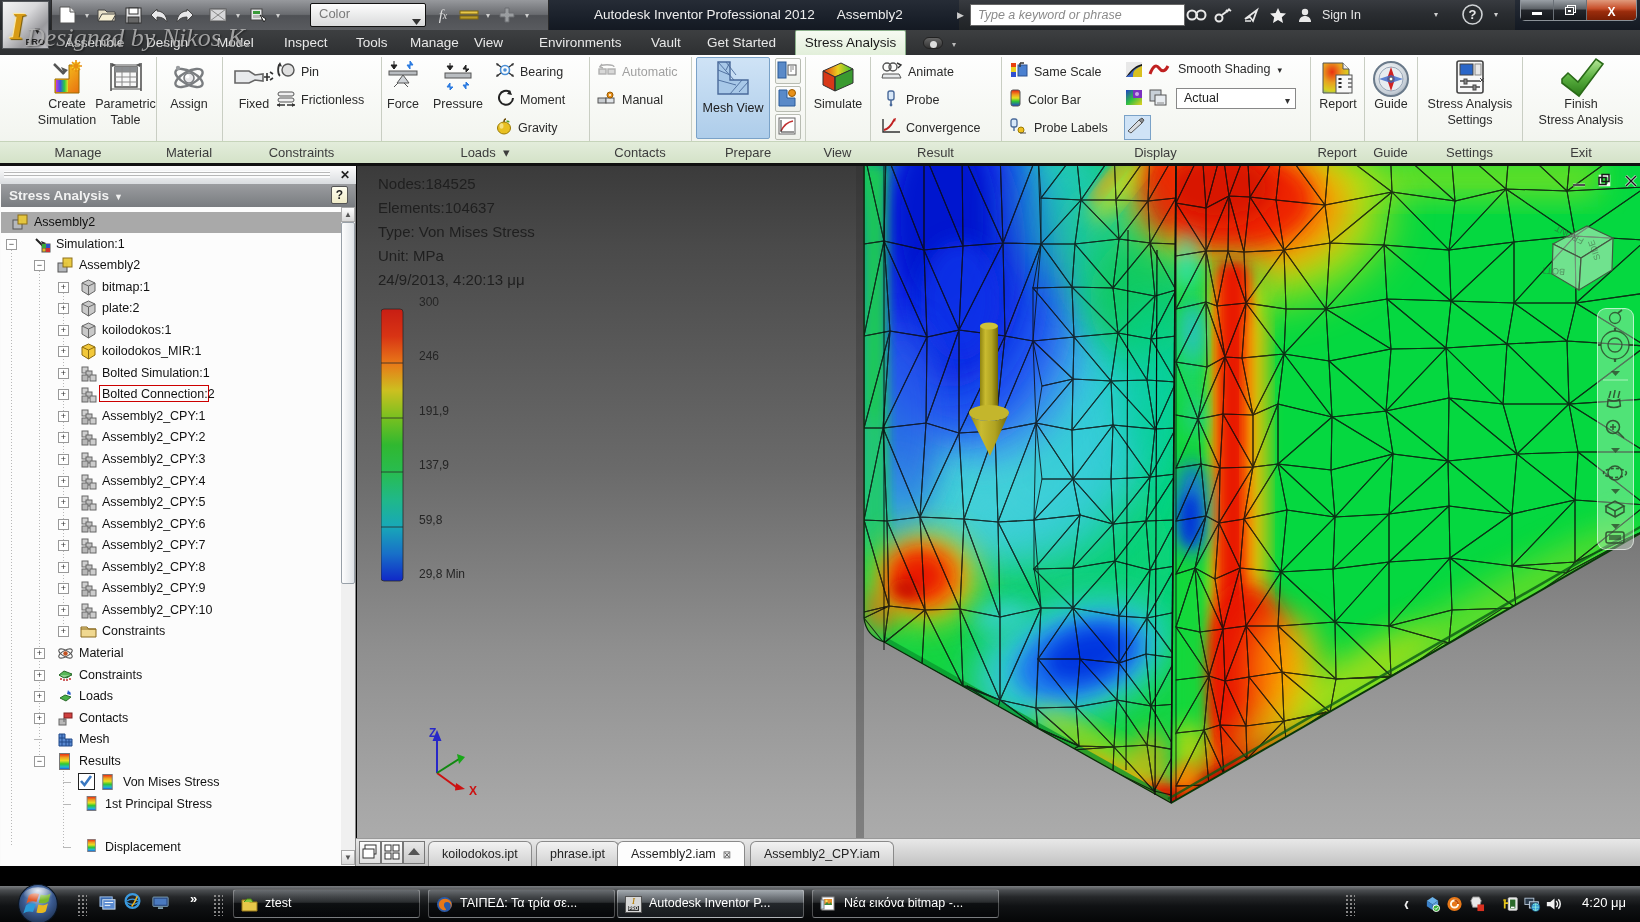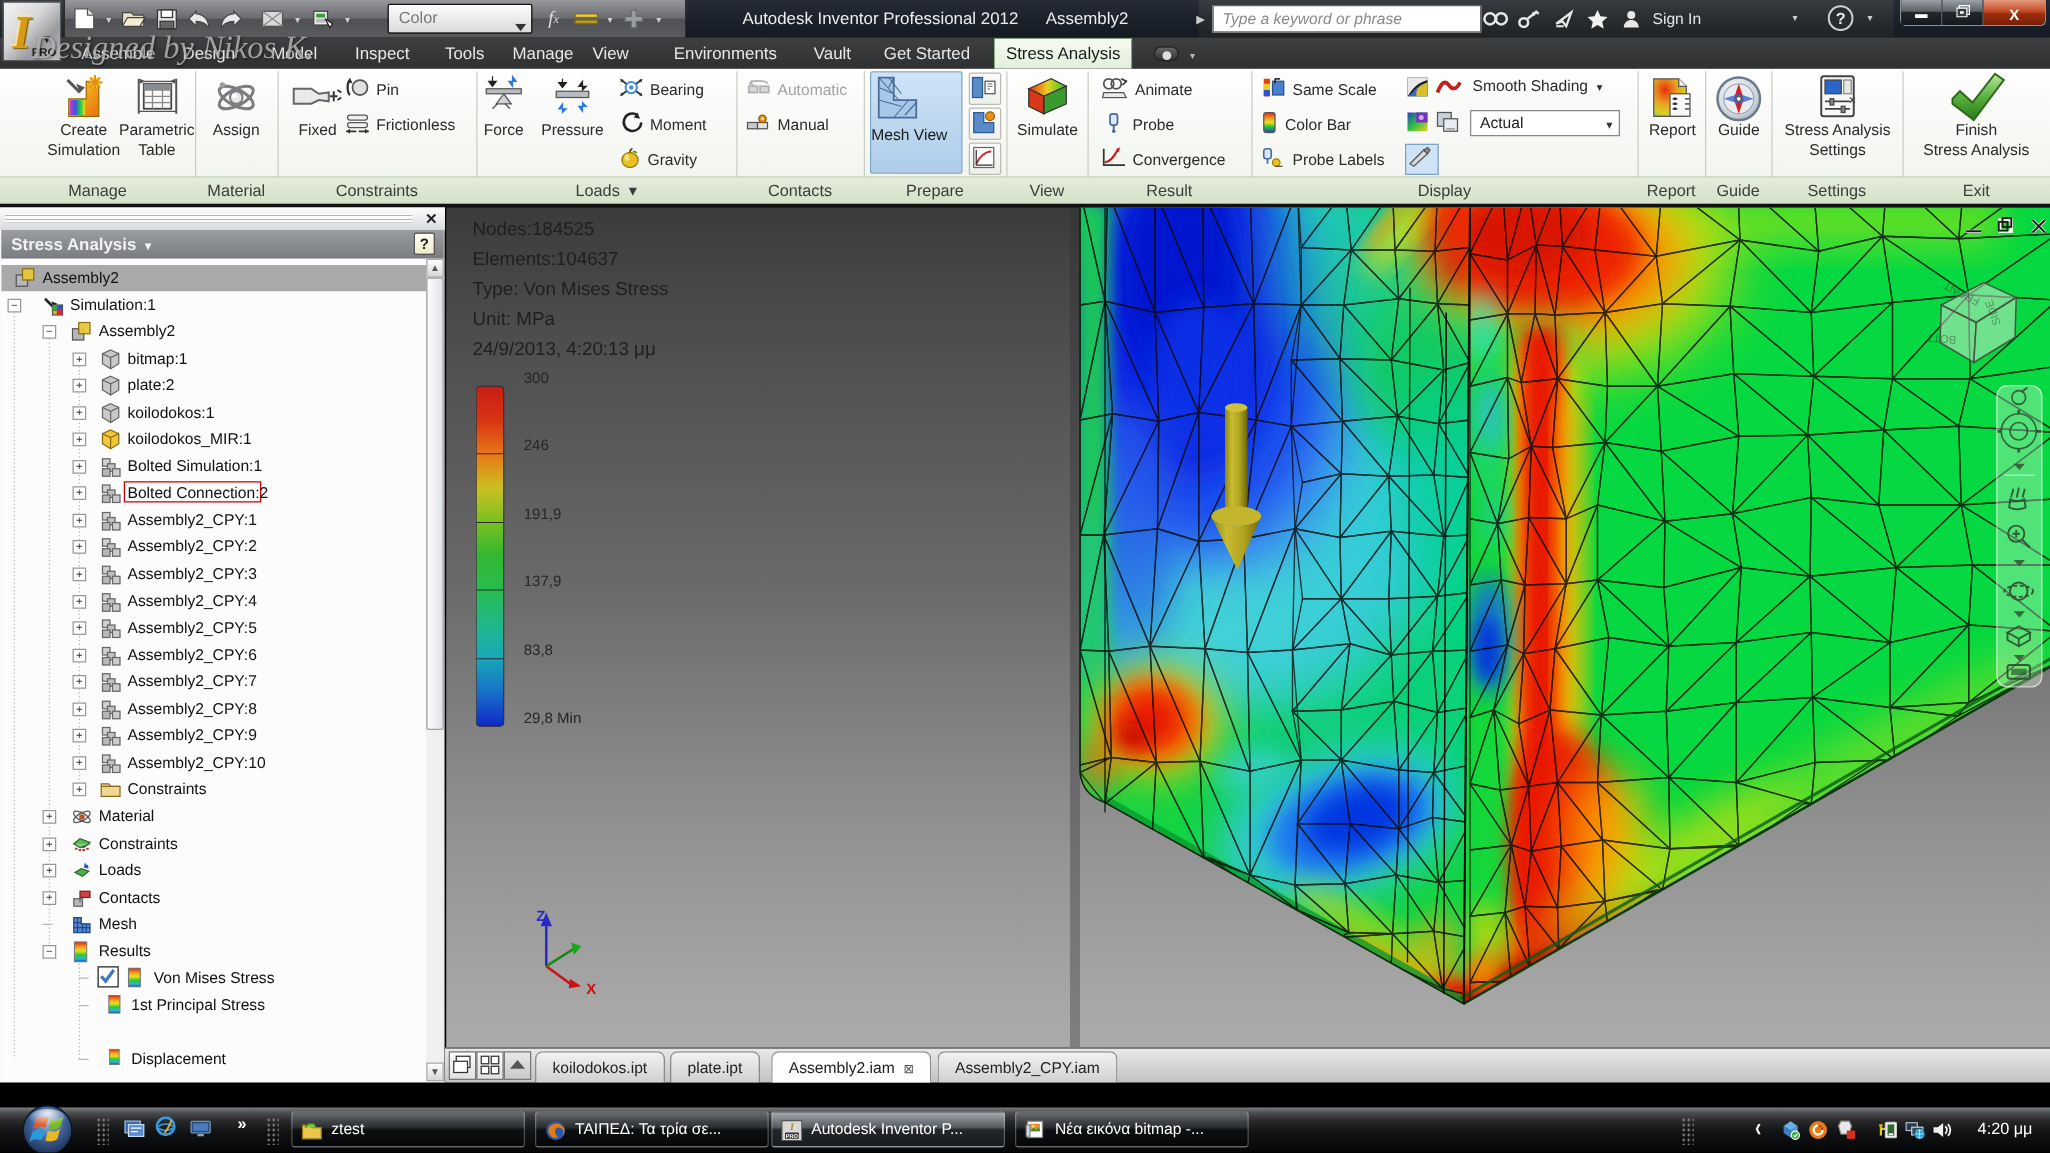--- a/index.html
+++ b/index.html
@@ -41,21 +41,21 @@
 #watermark{position:absolute;left:26px;top:23px;font-family:"Liberation Serif",serif;font-style:italic;font-size:26px;color:rgba(185,185,185,0.82);z-index:31;text-shadow:1px 1px 2px rgba(0,0,0,.5);white-space:nowrap}
 
 #ribbon{position:absolute;left:0;top:55px;width:1640px;height:108px;background:linear-gradient(#fefefe,#f4f6f1 70%,#eef2ea)}
 #groupbar{position:absolute;left:0;top:86px;width:1640px;height:22px;background:linear-gradient(#e3eddb,#d4e2c8);border-top:1px solid #c6d4ba}
 .gname{position:absolute;top:0;height:22px;font-size:13px;color:#3c3c3c;text-align:center;line-height:22px}
 .gsep{position:absolute;top:2px;width:1px;height:104px;background:#c9cec3}
 .bigbtn{position:absolute;text-align:center;font-size:12.5px;color:#2a2a2a;line-height:15.5px}
 .srow{position:absolute;height:17px;font-size:12.5px;color:#2a2a2a;line-height:17px;white-space:nowrap}
 .srow .ic{display:inline-block;vertical-align:middle;margin-right:4px}
 .gray{color:#a0a0a0}
-#meshviewbtn{position:absolute;left:696px;top:2px;width:74px;height:82px;background:linear-gradient(#cfe3f6,#aecdea);border:1px solid #7aa2c8;border-radius:2px;text-align:left;font-size:12.5px;color:#1a1a1a}
+#meshviewbtn{position:absolute;left:696px;top:2px;width:74px;height:82px;background:linear-gradient(#cfe3f6,#aecdea);border:1px solid #7aa2c8;border-radius:2px;text-align:center;font-size:12.5px;color:#1a1a1a}
 .minibtn{position:absolute;left:775px;width:26px;height:26px;border:1px solid #b8bcb2;border-radius:2px;background:linear-gradient(#fcfcfc,#eef0ea)}
 #actualbox{position:absolute;left:1176px;top:33px;width:120px;height:21px;background:#fff;border:1px solid #888;font-size:12.5px;color:#222;line-height:19px;padding-left:7px}
 #actualbox:after{content:"▾";position:absolute;right:5px;top:2px;font-size:10px;color:#333}
 #ribbonline{position:absolute;left:0;top:163px;width:1640px;height:3px;background:#111}
 
 #browser{position:absolute;left:0;top:166px;width:356px;height:700px;background:#fafafa;border-right:1px solid #888}
 #btitle{position:absolute;left:0;top:0;width:356px;height:18px;background:linear-gradient(#fdfdfd,#d9dcdf)}
 #btitle .grip{position:absolute;left:4px;top:5px;width:326px;height:7px;background:repeating-linear-gradient(#fff 0 1px,#aaa 1px 2px,#fff 2px 3px);opacity:.8}
 #btitle .x{position:absolute;right:6px;top:2px;font-size:12px;font-weight:bold;color:#222;line-height:14px}
 #bheader{position:absolute;left:1px;top:18px;width:354px;height:23px;background:linear-gradient(#9b9da0,#797c80);color:#f2f2f2;font-size:13.5px;font-weight:bold;line-height:23px;padding-left:8px}
@@ -1413,21 +1413,21 @@
         <rect x="0" y="3" width="22" height="272" rx="3" fill="url(#lgrb)" stroke="#2a2a2a" stroke-width="0.8"></rect>
         <path d="M0 57h22" stroke="#2a2a2a" stroke-width="0.8"></path>
         <path d="M0 112h22" stroke="#2a2a2a" stroke-width="0.8"></path>
         <path d="M0 166h22" stroke="#2a2a2a" stroke-width="0.8"></path>
         <path d="M0 221h22" stroke="#2a2a2a" stroke-width="0.8"></path>
       </svg>
 <div class="leg" style="top:129px">300</div>
 <div class="leg" style="top:183px">246</div>
 <div class="leg" style="top:238px">191,9</div>
 <div class="leg" style="top:292px">137,9</div>
-<div class="leg" style="top:347px">83,8</div>
+<div class="leg" style="top:347px">59,8</div>
 <div class="leg" style="top:401px">29,8 Min</div>
     <svg class="abs" style="left:1211px;top:5px" width="75" height="20" viewBox="0 0 75 20">
 <g stroke="#f8f8f8" stroke-width="2.6" fill="none">
           <path d="M5 14h12"></path>
           <rect x="32" y="5" width="9" height="9"></rect>
           <path d="M58 5l10 10M68 5L58 15"></path>
         </g>
 <g stroke="#1a1a1a" stroke-width="1.5" fill="none">
           <path d="M5 14h12"></path>
           <rect x="34" y="3.5" width="7" height="7"></rect>
@@ -1507,21 +1507,21 @@
     <div class="dtico" style="left:25px"><svg width="20" height="21" viewBox="0 0 20 21">
           <rect x="3" y="3" width="6" height="6" fill="#fff" stroke="#333"></rect>
           <rect x="11" y="3" width="6" height="6" fill="#fff" stroke="#333"></rect>
           <rect x="3" y="11" width="6" height="6" fill="#fff" stroke="#333"></rect>
           <rect x="11" y="11" width="6" height="6" fill="#fff" stroke="#333"></rect>
         </svg></div>
     <div class="dtico" style="left:47px;background:linear-gradient(#e8e8e8,#c8c8c8)"><svg width="20" height="21" viewBox="0 0 20 21">
           <path d="M10 6l6 7H4z" fill="#555"></path>
         </svg></div>
     <div class="dtab" style="left:72px">koilodokos.ipt</div>
-    <div class="dtab" style="left:180px">plate.ipt</div>
+    <div class="dtab" style="left:180px">phrase.ipt</div>
     <div class="dtab active" style="left:261px">Assembly2.iam&nbsp;&nbsp;<span style="font-size:10px;color:#555">⊠</span></div>
     <div class="dtab" style="left:394px">Assembly2_CPY.iam</div>
   </div>
 
 
   <div id="taskbar">
     <svg class="abs" style="left:12px;top:-3px" width="52" height="42" viewBox="0 0 48 40">
 <defs>
           <radialGradient id="orb" cx="0.5" cy="0.35" r="0.75">
             <stop offset="0" stop-color="#9ab8e0"></stop>

